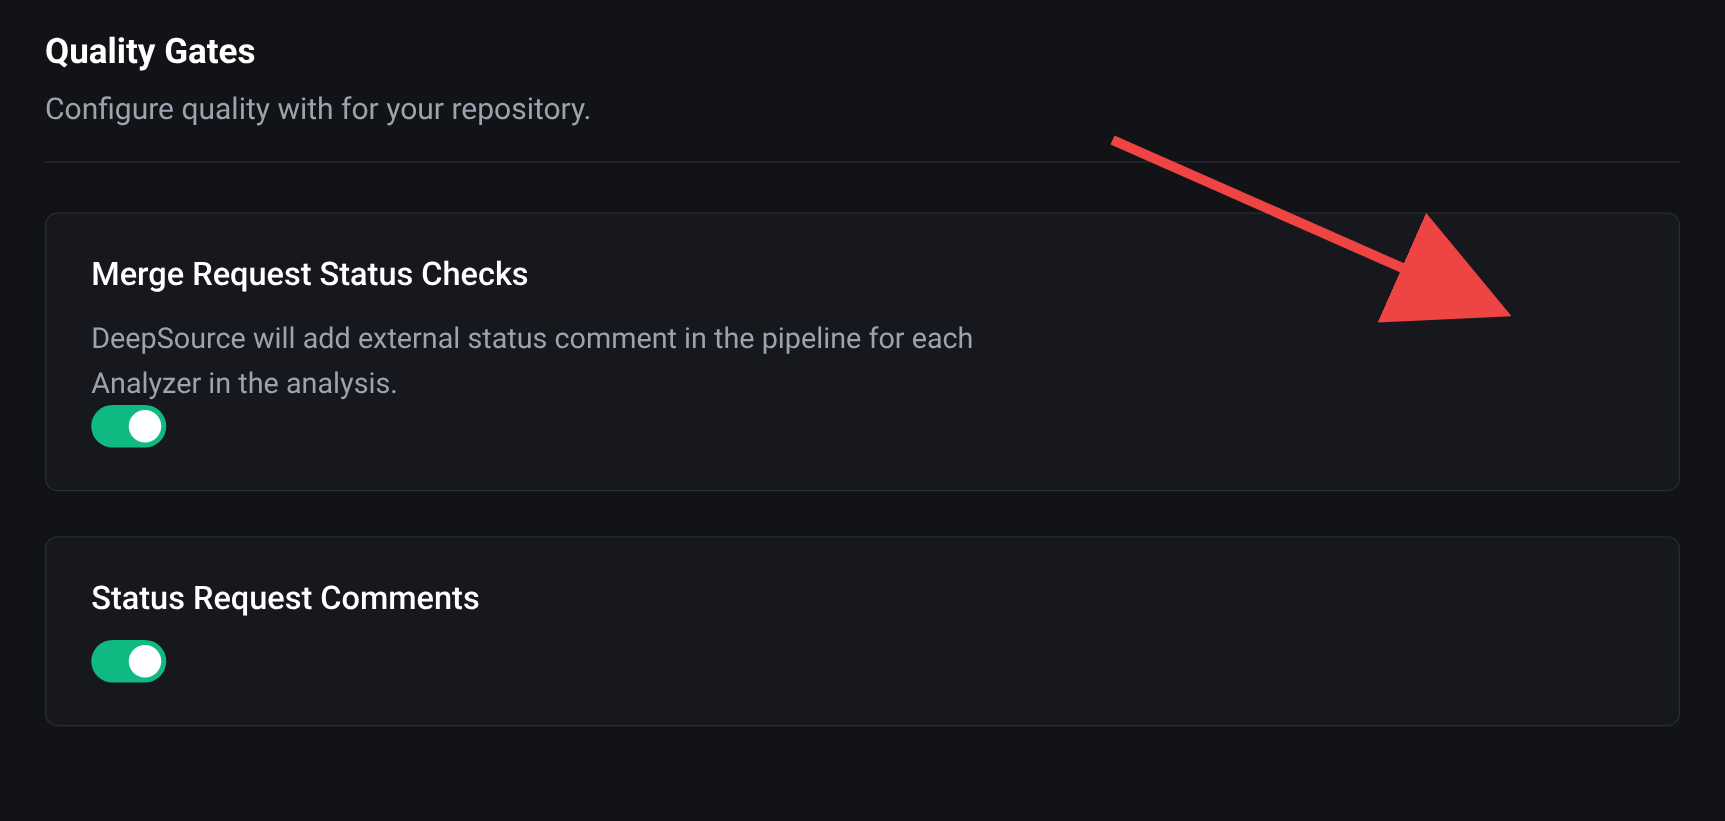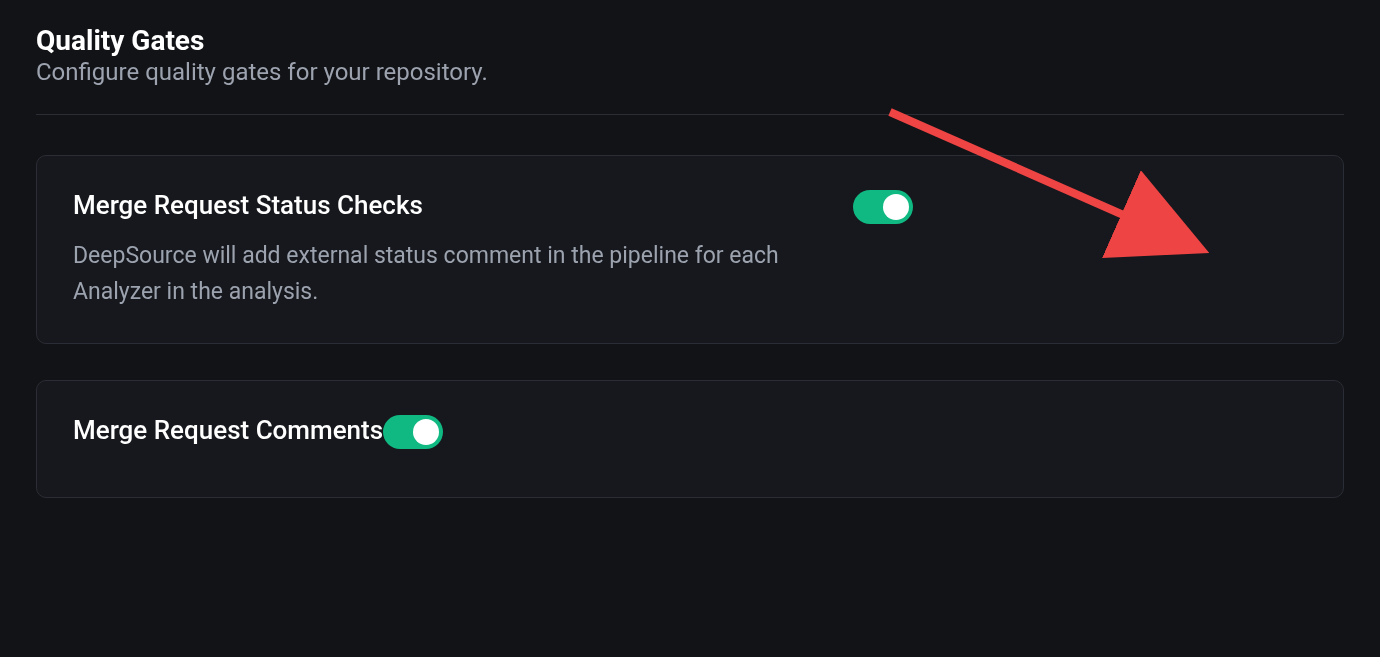--- a/index.html
+++ b/index.html
@@ -13,42 +13,43 @@
       font-family: -apple-system, BlinkMacSystemFont, "Segoe UI", Roboto, Helvetica, Arial, sans-serif;
       width: 1380px;
       height: 657px;
       padding: 24px 36px;
       position: relative;
     }
     .page-title {
       font-size: 28px;
       font-weight: 700;
       color: #ffffff;
-      margin-bottom: 1px;
+      margin-bottom: 16px;
     }
     .page-subtitle {
       font-size: 24px;
       font-weight: 400;
       color: #9ca3af;
       margin-bottom: 28px;
     }
     .divider {
       border: none;
       border-top: 1px solid #2a2d35;
       margin-bottom: 40px;
     }
     .card {
       border: 1px solid #2a2d35;
       border-radius: 10px;
       padding: 34px 36px;
       margin-bottom: 36px;
       display: flex;
-      justify-content: flex-start;
+      justify-content: flex-end;
       align-items: flex-start;
       background-color: #16181d;
+      flex-direction: column;
     }
     .card-content {
       max-width: 780px;
     }
     .card-title {
       font-size: 26px;
       font-weight: 500;
       color: #ffffff;
       margin-bottom: 18px;
     }
@@ -80,36 +81,36 @@
       position: absolute;
       top: 102px;
       left: 880px;
       pointer-events: none;
     }
   </style>
 </head>
 <body>
 
 <h1 class="page-title">Quality Gates</h1>
-<p class="page-subtitle">Configure quality gates for your repository.</p>
+<p class="page-subtitle">Configure quality with for your repository.</p>
 <hr class="divider">
 
 <div class="card">
   <div class="card-content">
     <h2 class="card-title">Merge Request Status Checks</h2>
     <p class="card-description">DeepSource will add external status comment in the pipeline for each Analyzer in the analysis.</p>
   </div>
   <div class="toggle">
     <div class="toggle-knob"></div>
   </div>
 </div>
 
 <div class="card">
   <div class="card-content">
-    <h2 class="card-title">Merge Request Comments</h2>
+    <h2 class="card-title">Status Request Comments</h2>
   </div>
   <div class="toggle">
     <div class="toggle-knob"></div>
   </div>
 </div>
 
 <svg class="arrow-annotation" width="340" height="170" viewBox="0 0 340 170">
   <defs>
     <marker id="arrowhead" markerWidth="12" markerHeight="12" refX="8" refY="6" orient="auto">
       <polygon points="0 0, 12 6, 0 12" fill="#ef4444"></polygon>

